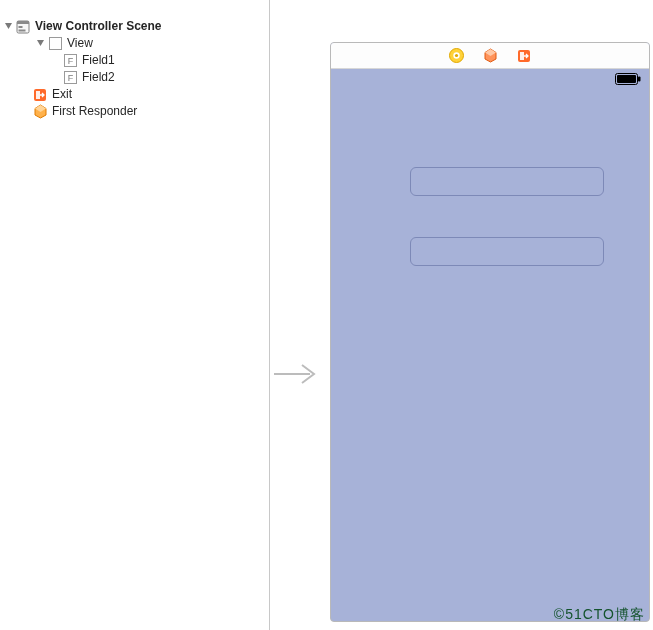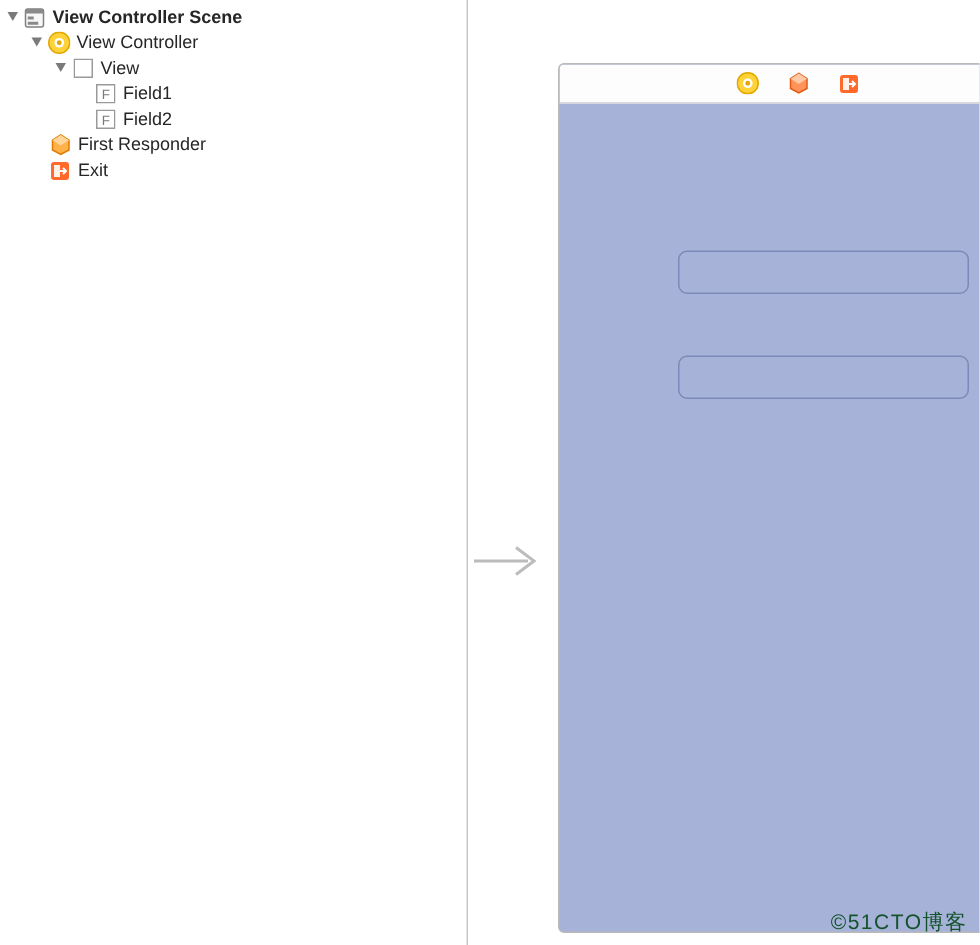--- a/index.html
+++ b/index.html
@@ -12,25 +12,25 @@
     background: #fff;
     overflow: hidden;
     position: relative;
   }
   .root {
     display: flex;
     width: 100%; height: 100%;
   }
   
   .outline {
-    width: 312px;
+    width: 270px;
     height: 100%;
     border-right: 1px solid #c8c8c8;
     background: #ffffff;
-    padding-top: 3px;
+    padding-top: 18px;
   }
   .row {
     display: flex;
     align-items: center;
     height: 17px;
     white-space: nowrap;
     cursor: default;
   }
   .tri {
     width: 9px; height: 9px;
@@ -117,36 +117,20 @@
         <svg width="14" height="14" viewBox="0 0 14 14">
           <rect x="1" y="1" width="12" height="12" rx="1.5" fill="#f7f7f7" stroke="#808080"></rect>
           <rect x="1" y="1" width="12" height="3" fill="#8a8a8a"></rect>
           <rect x="2.5" y="6" width="4" height="2" fill="#8a8a8a"></rect>
           <rect x="2.5" y="9.5" width="7" height="2" fill="#8a8a8a"></rect>
         </svg>
       </span>
       <span class="label bold">View Controller Scene</span>
     </div>
 
-    <div class="row">
-      <span class="spacer" style="width:20px"></span>
-      <span class="tri">
-        <svg width="9" height="9" viewBox="0 0 9 9">
-            <polygon points="1,1 8,1 4.5,7" fill="#7a7a7a"></polygon>
-          </svg>
-      </span>
-      <span class="ic">
-        <svg width="15" height="15" viewBox="0 0 15 15">
-          <circle cx="7.5" cy="7.5" r="7" fill="#ffd23a" stroke="#e0a800"></circle>
-          <circle cx="7.5" cy="7.5" r="3.2" fill="#fff"></circle>
-          <circle cx="7.5" cy="7.5" r="1.6" fill="#e0a800"></circle>
-        </svg>
-      </span>
-      <span class="label">View Controller</span>
-    </div>
 
     <div class="row">
       <span class="spacer" style="width:36px"></span>
       <span class="tri">
         <svg width="9" height="9" viewBox="0 0 9 9">
             <polygon points="1,1 8,1 4.5,7" fill="#7a7a7a"></polygon>
           </svg>
       </span>
       <span class="ic">
         <svg width="13" height="13" viewBox="0 0 13 13">
@@ -174,38 +158,38 @@
           <rect x="0.5" y="0.5" width="12" height="12" fill="#fff" stroke="#9a9a9a"></rect>
           <text x="6.5" y="10" font-size="9" font-family="Arial" fill="#7a7a7a" text-anchor="middle">F</text>
         </svg>
       </span>
       <span class="label">Field2</span>
     </div>
 
     <div class="row">
       <span class="spacer" style="width:32px"></span>
       <span class="ic">
-        <svg width="15" height="15" viewBox="0 0 15 15">
-          <polygon points="7.5,1 13,4.5 13,11 7.5,14 2,11 2,4.5" fill="#ffb14a" stroke="#e07b00"></polygon>
-          <polygon points="7.5,1 13,4.5 7.5,8 2,4.5" fill="#ffd599"></polygon>
-        </svg>
-      </span>
-      <span class="label">First Responder</span>
-    </div>
-
-    <div class="row">
-      <span class="spacer" style="width:32px"></span>
-      <span class="ic">
         <svg width="14" height="14" viewBox="0 0 14 14">
           <rect x="1" y="1" width="12" height="12" rx="2" fill="#ff6a2b"></rect>
           <rect x="3" y="3" width="4" height="8" fill="#fff" opacity="0.9"></rect>
           <path d="M7 7 h4 M9 5 l2 2 -2 2" stroke="#fff" stroke-width="1.3" fill="none"></path>
         </svg>
       </span>
       <span class="label">Exit</span>
+    </div>
+
+    <div class="row">
+      <span class="spacer" style="width:32px"></span>
+      <span class="ic">
+        <svg width="15" height="15" viewBox="0 0 15 15">
+          <polygon points="7.5,1 13,4.5 13,11 7.5,14 2,11 2,4.5" fill="#ffb14a" stroke="#e07b00"></polygon>
+          <polygon points="7.5,1 13,4.5 7.5,8 2,4.5" fill="#ffd599"></polygon>
+        </svg>
+      </span>
+      <span class="label">First Responder</span>
     </div>
 
   </div>
 
   <div class="canvas">
 
     <span class="arrow">
       <svg width="48" height="24" viewBox="0 0 48 24">
         <line x1="0" y1="12" x2="36" y2="12" stroke="#bcbcbc" stroke-width="2"></line>
         <polyline points="28,3 40,12 28,21" fill="none" stroke="#bcbcbc" stroke-width="2"></polyline>

